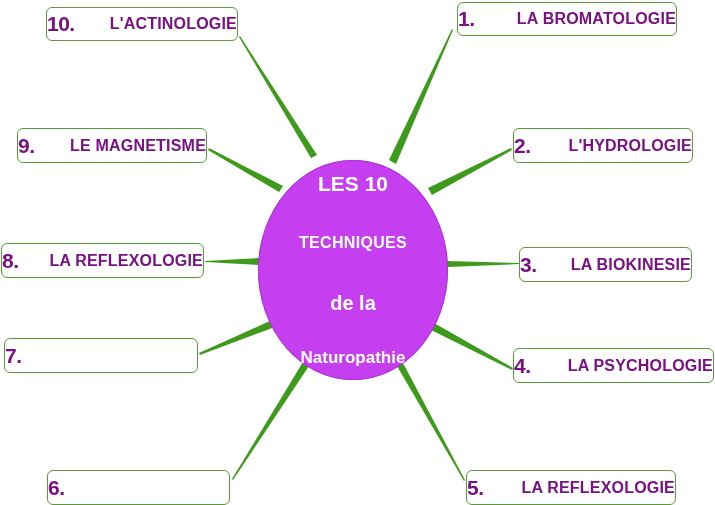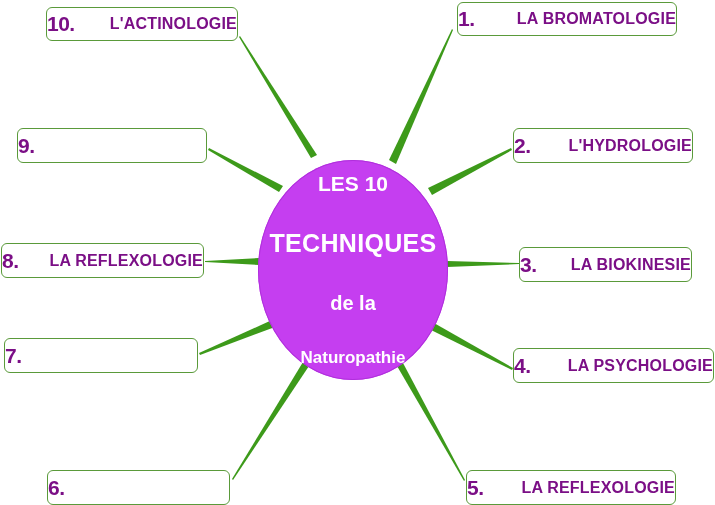--- a/index.html
+++ b/index.html
@@ -14,21 +14,21 @@
   .node .num { font-size: 21px; margin-right: 5px; letter-spacing: -0.5px; }
   .node .lbl { font-size: 16px; letter-spacing: 0.2px; }
   #center {
     position: absolute; left: 258px; top: 160px; width: 190px; height: 220px;
     border-radius: 50%; background: #c53ef0;
     box-shadow: inset 0 0 0 1px #b02fdc;
     display: flex; flex-direction: column; align-items: center; justify-content: center;
     color: #ffffff; font-weight: bold; text-align: center; gap: 33px;
   }
   #center .t1 { font-size: 21px; line-height: 26px; }
-  #center .t2 { font-size: 25px; line-height: 26px; letter-spacing: 0.3px; }
+  #center .t2 { font-size: 16px; line-height: 26px; letter-spacing: 0.3px; }
   #center .t3 { font-size: 20px; line-height: 22px; margin-top: 3px; }
   #center .t4 { font-size: 17px; line-height: 22px; }
 </style>
 </head>
 <body>
 
 <div id="stage">
 
   <svg id="links" viewBox="0 0 715 505">
 
@@ -84,20 +84,21 @@
     <span class="num">7.</span>
   </div>
 
   <div class="node" style="left:1px; top:243px; width:203px; height:35px;">
     <span class="num">8.</span>
     <span class="lbl">LA REFLEXOLOGIE</span>
   </div>
 
   <div class="node" style="left:17px; top:128px; width:190px; height:35px;">
     <span class="num">9.</span>
+    <span class="lbl">LE MAGNETISME</span>
   </div>
 
   <div class="node" style="left:46px; top:7px; width:192px; height:34px;">
     <span class="num">10.</span>
     <span class="lbl">L'ACTINOLOGIE</span>
   </div>
 
 </div>
 
 </body></html>

